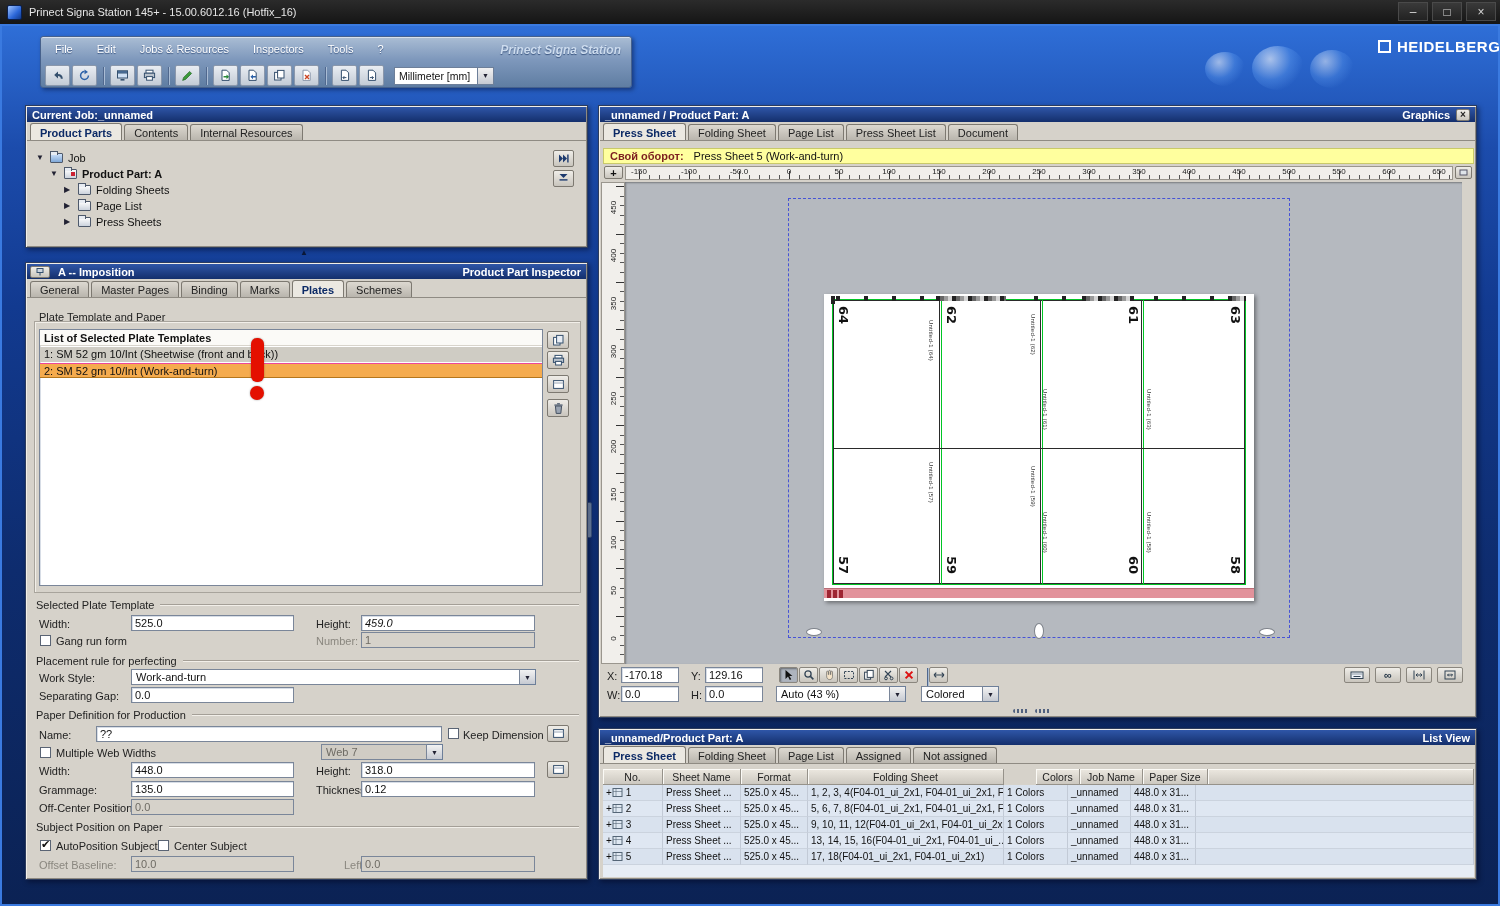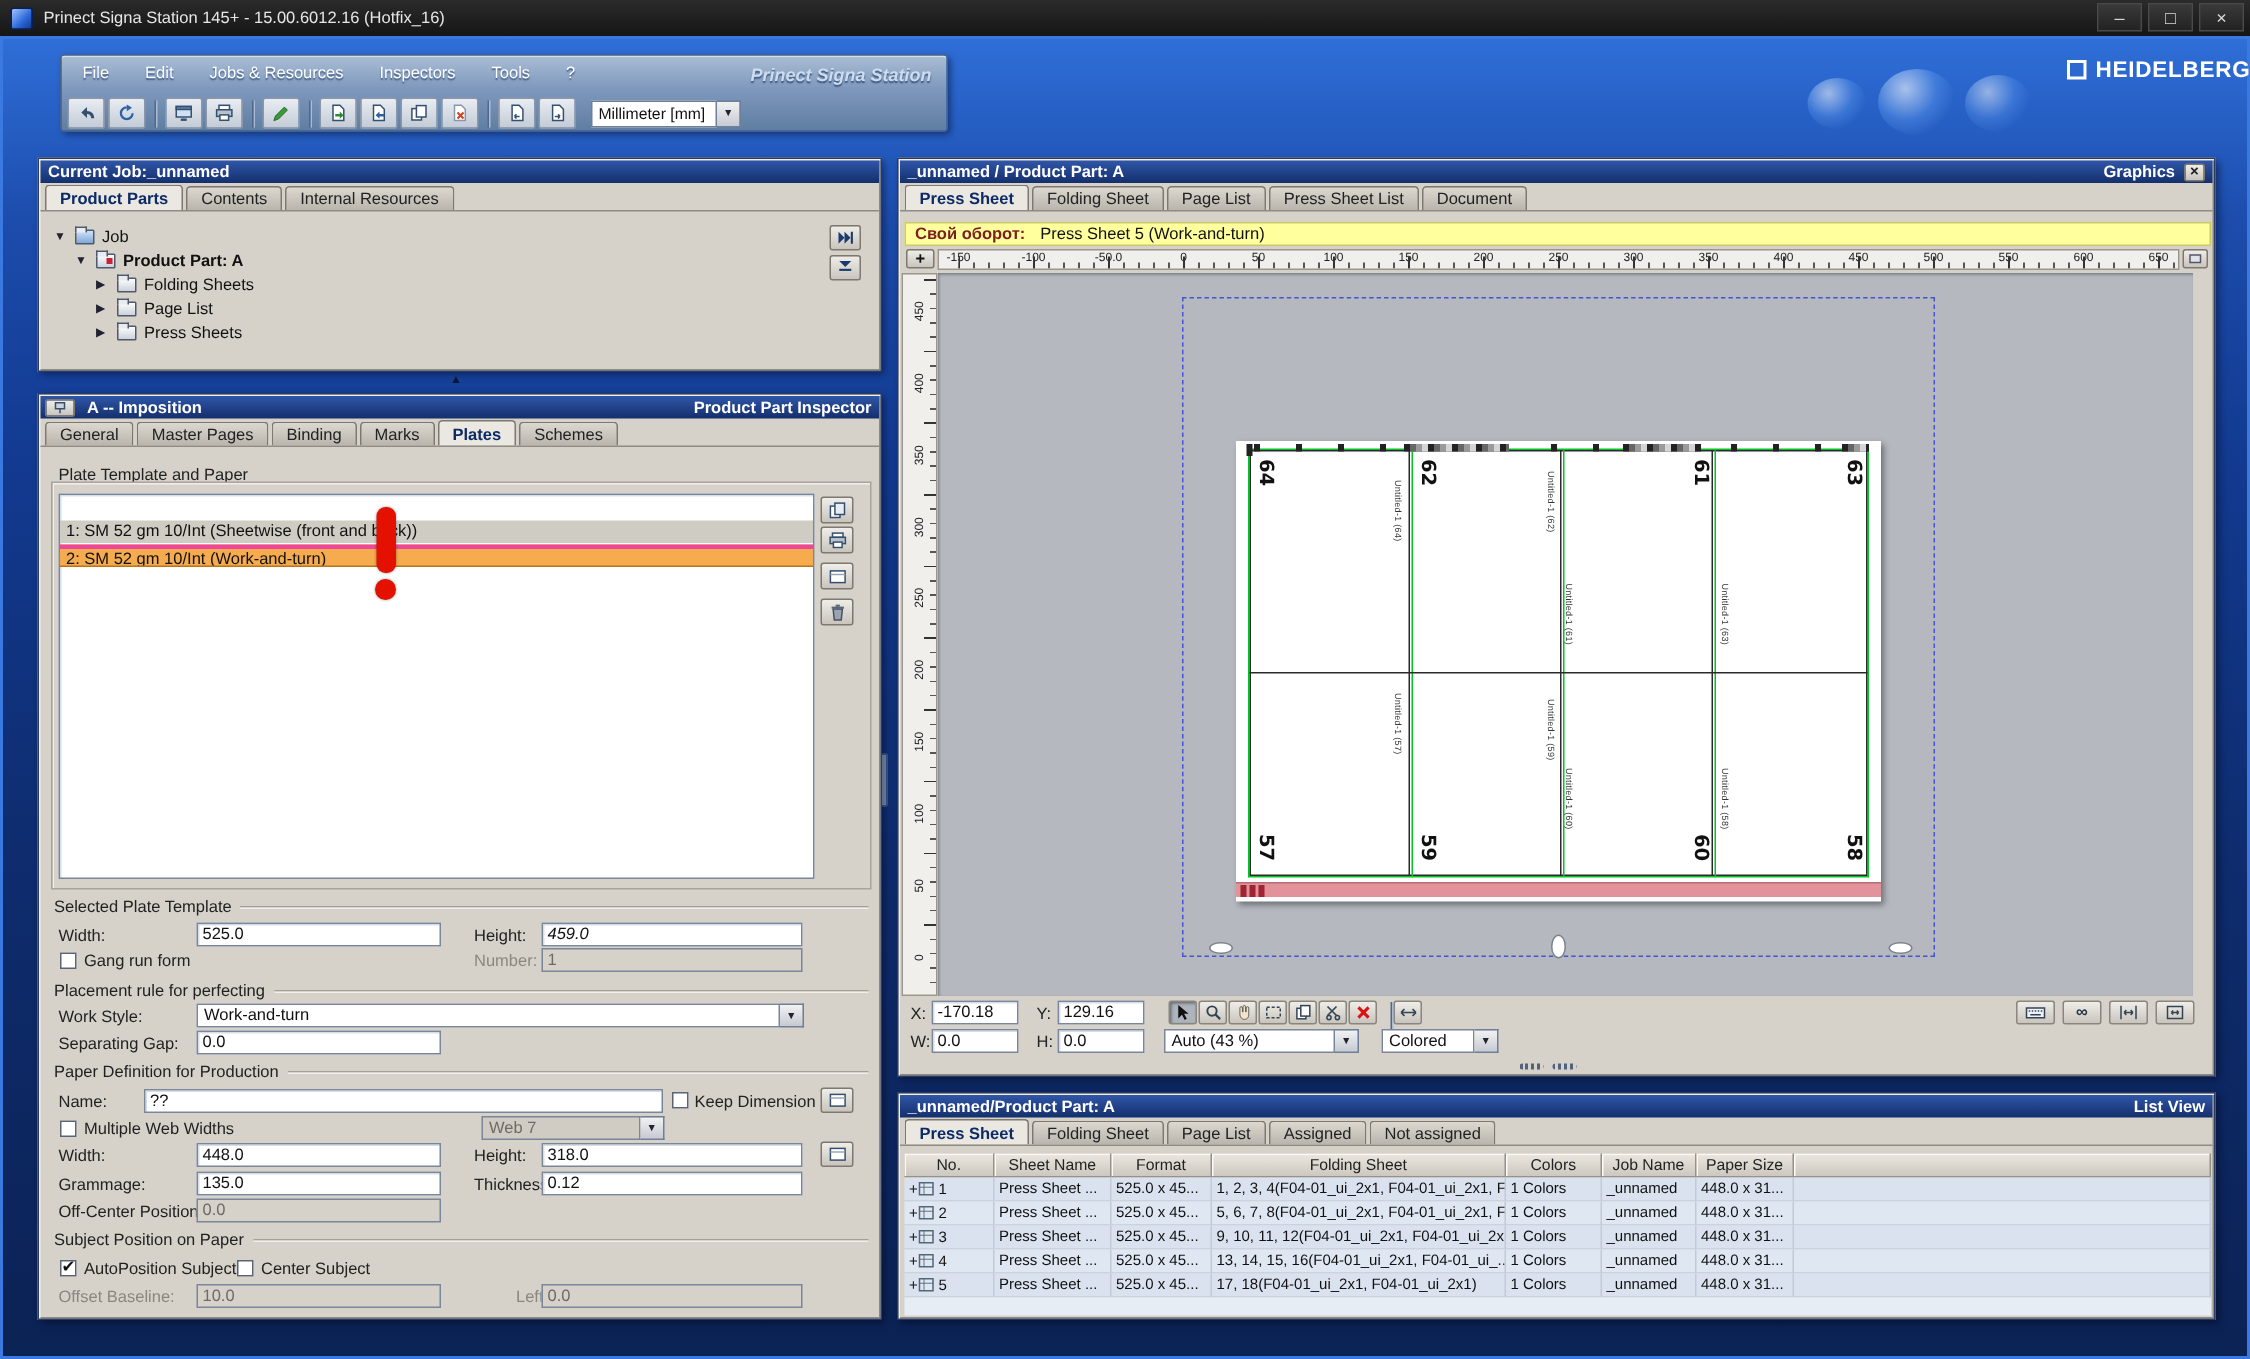--- a/index.html
+++ b/index.html
@@ -78,21 +78,21 @@
   .folder { width:13px; height:10px; background:linear-gradient(#fdfdfd,#ccd3dd); border:1px solid #4e596b; border-radius:1px; position:relative; }
   .folder::before { content:""; position:absolute; left:-1px; top:-3px; width:6px; height:3px; background:#e8ecf2; border:1px solid #4e596b; border-bottom:none; }
   .folder.job { background:linear-gradient(#cfe2fa,#7fa8d8); }
   .folder.part::after { content:""; position:absolute; right:1px; top:2px; width:4px; height:4px; background:#c23; }
 
   
   .plist { position:absolute; background:#fff; border:1px solid #7a8699; box-shadow: inset 1px 1px 0 #d7dde6; overflow:hidden; }
   .plhead { position:absolute; left:0; top:0; right:0; height:16px; font-weight:bold; padding:2px 4px; background:#fbfaf7; border-bottom:1px solid #d8d4cc; }
   .plrow { position:absolute; left:0; right:0; height:15px; padding:1px 4px; white-space:nowrap; overflow:hidden; }
   .plrow.gray { background:#cfccc4; }
-  .plrow.orange { background:#f5ab4e; border-top:3px solid #ec4899; border-bottom:1px solid #b5761c; }
+  .plrow.orange { background:#f5ab4e; border-top:1px solid #ec4899; border-bottom:1px solid #b5761c; }
 
   
   .annbar { left:251px; top:338px; width:13px; height:44px; background:#e41000; border-radius:6px; box-shadow:0 0 2px rgba(0,0,0,.4); }
   .anndot { left:250px; top:386px; width:14px; height:14px; background:#e41000; border-radius:50%; box-shadow:0 0 2px rgba(0,0,0,.4); }
 
   
   .ybar { position:absolute; background:#ffff9e; border:1px solid #c9c96a; display:flex; align-items:center; padding:0 6px; gap:10px; }
   .ylabel { color:#7c1f1f; font-weight:bold; }
   .ruler { position:absolute; background:#f1efeb; border:1px solid #9a968e; overflow:hidden; }
   .rlab { position:absolute; font-size:8px; color:#222; top:0; transform:translateX(-50%); }
@@ -325,20 +325,21 @@
       <span class="tab">Marks</span>
       <span class="tab active">Plates</span>
       <span class="tab">Schemes</span>
     </div>
     <div class="tabline" style="top:34px;"></div>
 
     <span class="lbl" style="left:13px; top:48px;">Plate Template and Paper</span>
     <div class="f" style="left:8px; top:58px; width:547px; height:272px; border:1px solid #a8a49c; box-shadow: inset 1px 1px 0 #f2efe9;"></div>
 
     <div class="plist" style="left:13px; top:66px; width:504px; height:257px;">
+      <div class="plhead">List of Selected Plate Templates</div>
       <div class="plrow gray" style="top:17px;">1: SM 52 gm 10/Int (Sheetwise (front and back))</div>
       <div class="plrow orange" style="top:33px;">2: SM 52 gm 10/Int (Work-and-turn)</div>
     </div>
 
     <span class="sbtn" style="left:521px; top:68px; width:22px; height:18px;">
       <svg width="13" height="13" viewBox="0 0 13 13">
           <rect x="1.6" y="3.4" width="6.4" height="7.6" fill="#fff" stroke="#35506e"></rect>
           <rect x="4.6" y="1.4" width="6.4" height="7.6" fill="#e8edf4" stroke="#35506e"></rect>
         </svg>
     </span>
@@ -664,21 +665,21 @@
       <span class="tab">Assigned</span>
       <span class="tab">Not assigned</span>
     </div>
     <div class="tabline" style="top:34px;"></div>
 
     <div class="tblhead" style="left:4px; top:40px; width:871px;">
       <span class="thc" style="width:60px;">No.</span>
       <span class="thc" style="width:78px;">Sheet Name</span>
       <span class="thc" style="width:67px;">Format</span>
       <span class="thc" style="width:196px;">Folding Sheet</span>
-      <span class="thc" style="width:64px;">Colors</span>
+      <span class="thc" style="width:44px;margin-left:32px;">Colors</span>
       <span class="thc" style="width:63px;">Job Name</span>
       <span class="thc" style="width:65px;">Paper Size</span>
       <span class="thc" style="flex:1;"></span>
     </div>
 
     <div class="trow" style="left:4px; top:56px; width:871px;">
       <span class="tdc" style="width:60px;"><span>+</span><svg class="noicon" width="11" height="11" viewBox="0 0 11 11">
             <rect x="1" y="1.5" width="9" height="8" fill="#dfe8f2" stroke="#567"></rect>
             <path d="M1 4.5h9M4 1.5v8" stroke="#567" stroke-width=".6"></path>
           </svg> <span>1</span></span>

